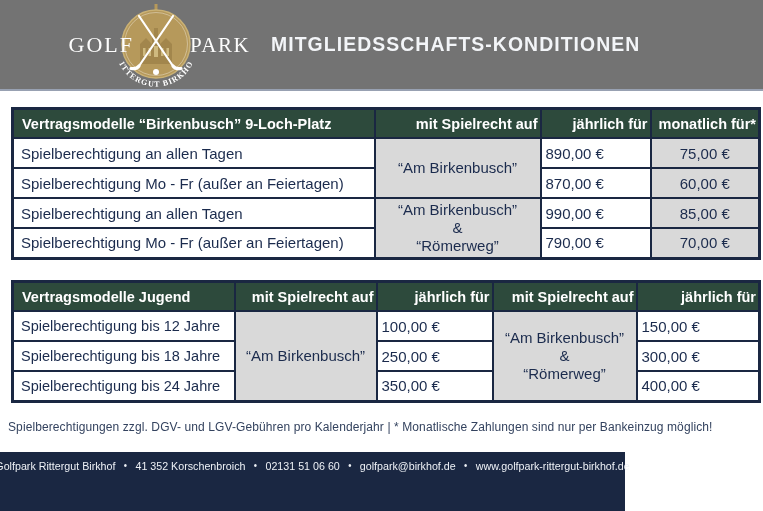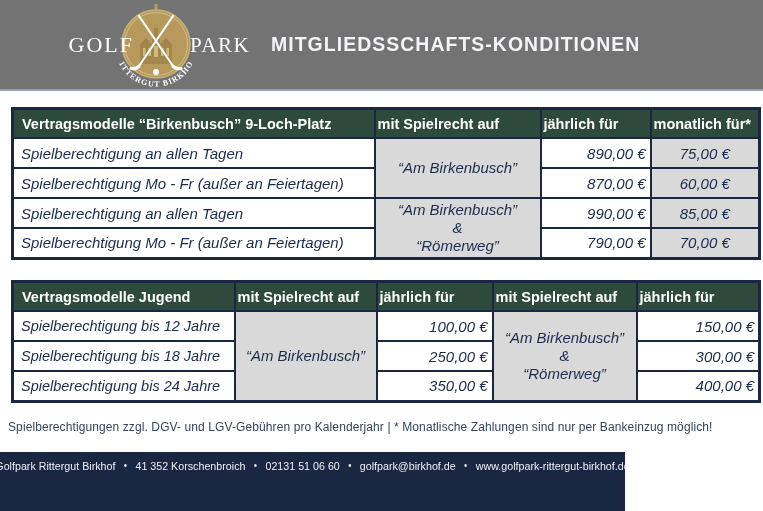--- a/index.html
+++ b/index.html
@@ -24,31 +24,31 @@
     position:absolute;left:11px;border-collapse:collapse;table-layout:fixed;
     border:3px solid #1a2742;
   }
   .t1{top:107px;width:747px;}
   .t2{top:280px;width:747px;}
   .pricing th,.pricing td{
     border:2px solid #1a2742;color:#1b2b4d;overflow:hidden;
   }
   .pricing thead th{
     background:#2d4a3c;color:#ffffff;font-weight:700;font-size:14.5px;
-    height:27px;text-align:left;padding:0 2px;white-space:nowrap;
+    height:27px;text-align:right;padding:0 2px;white-space:nowrap;
   }
   .pricing thead th.h-left{text-align:left;padding-left:8px;}
-  .pricing tbody tr{height:30px;font-style:italic;}
+  .pricing tbody tr{height:30px;}
   .pricing td{font-size:15px;background:#ffffff;padding:0 4px;}
   .pricing td.lbl{text-align:left;padding-left:7px;white-space:nowrap;}
   .t2 td.lbl{font-size:14.5px;}
   .pricing td.mid{
     background:#d9d9d9;text-align:center;line-height:1.18;padding:0 6px;
   }
-  .pricing td.num{text-align:right;white-space:nowrap;}
+  .pricing td.num{text-align:left;white-space:nowrap;}
   .pricing td.num-g{background:#d9d9d9;text-align:center;white-space:nowrap;}
   
   .footnote{
     position:absolute;left:8px;top:420px;color:#34435f;font-size:12px;
     white-space:nowrap;letter-spacing:0.1px;
   }
   
   .bottombar{
     position:absolute;left:0;top:452px;width:625px;height:59px;
     background:#1a2742;

